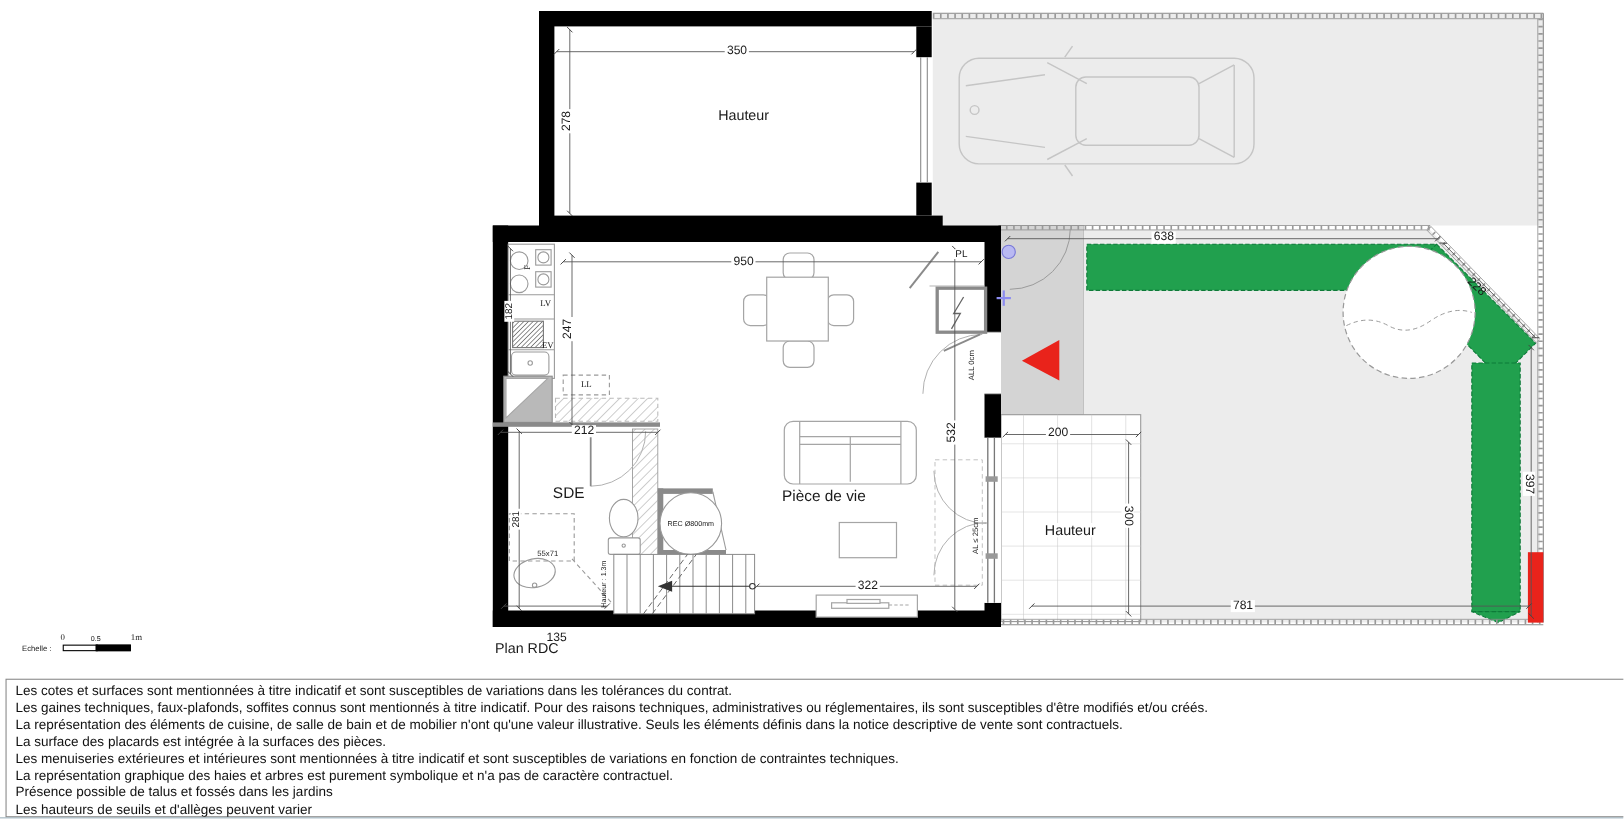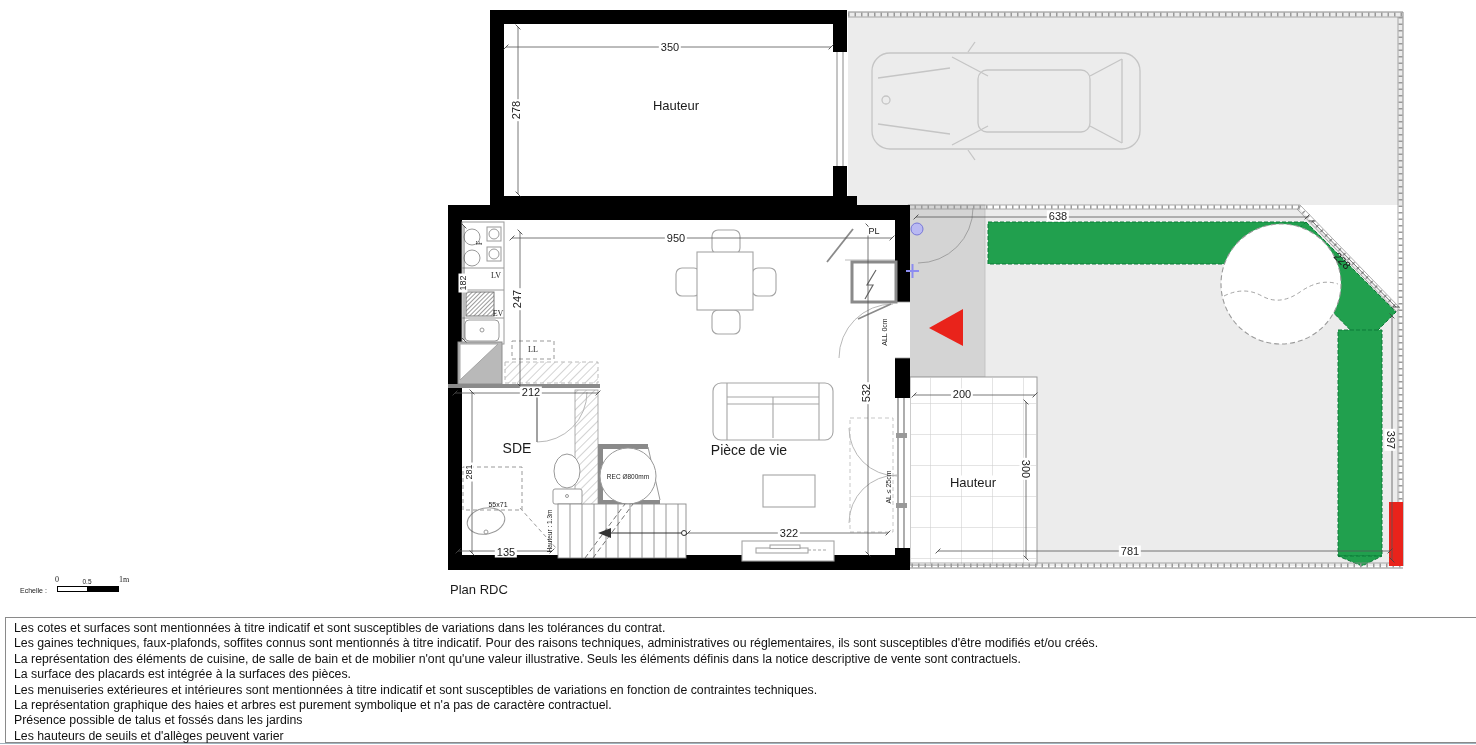--- a/index.html
+++ b/index.html
@@ -281,21 +281,21 @@
 <div class="lbl f14" style="left:749px;top:450px">Pièce de vie</div>
 <div class="lbl f13" style="left:973px;top:482px">Hauteur</div>
 
 <div class="lbl f11" style="left:670px;top:47px">350</div>
 <div class="lbl f11 r270" style="left:516px;top:110px">278</div>
 <div class="lbl f11" style="left:676px;top:238px">950</div>
 <div class="lbl f11 r270" style="left:517px;top:299px">247</div>
 <div class="lbl f9 r270" style="left:463px;top:283px">182</div>
 <div class="lbl f11" style="left:531px;top:392px">212</div>
 <div class="lbl f9 r270" style="left:469px;top:472px">281</div>
-<div class="lbl f11" style="left:506px;top:552px">135</div>
+<div class="lbl f11" style="left:506px;top:580px">135</div>
 <div class="lbl f11" style="left:789px;top:533px">322</div>
 <div class="lbl f11 r270" style="left:866px;top:393px">532</div>
 <div class="lbl f11" style="left:1058px;top:216px">638</div>
 <div class="lbl f11 r45 nobg" style="left:1342px;top:261px">228</div>
 <div class="lbl f11 r90" style="left:1390px;top:440px">397</div>
 <div class="lbl f11" style="left:1130px;top:551px">781</div>
 <div class="lbl f11" style="left:962px;top:394px">200</div>
 <div class="lbl f11 r90" style="left:1025px;top:469px">300</div>
 
 <div class="lbl f9" style="left:874px;top:231px">PL</div>

